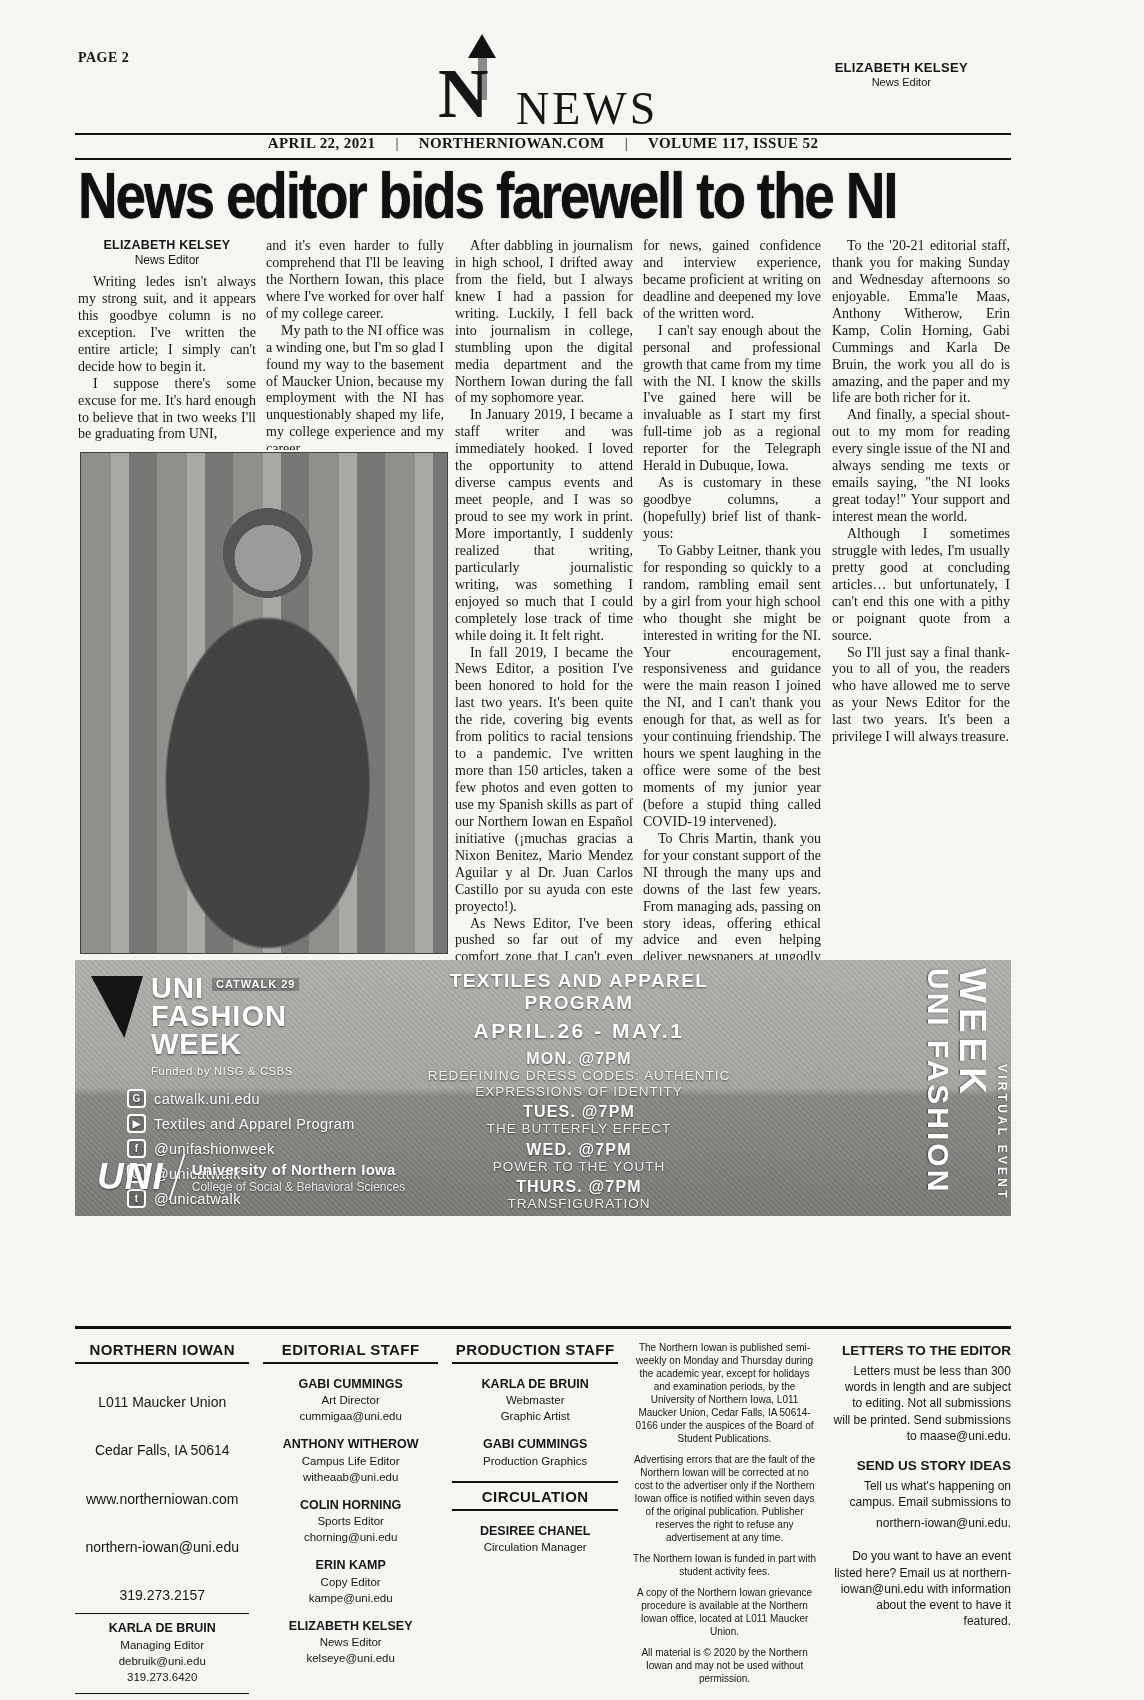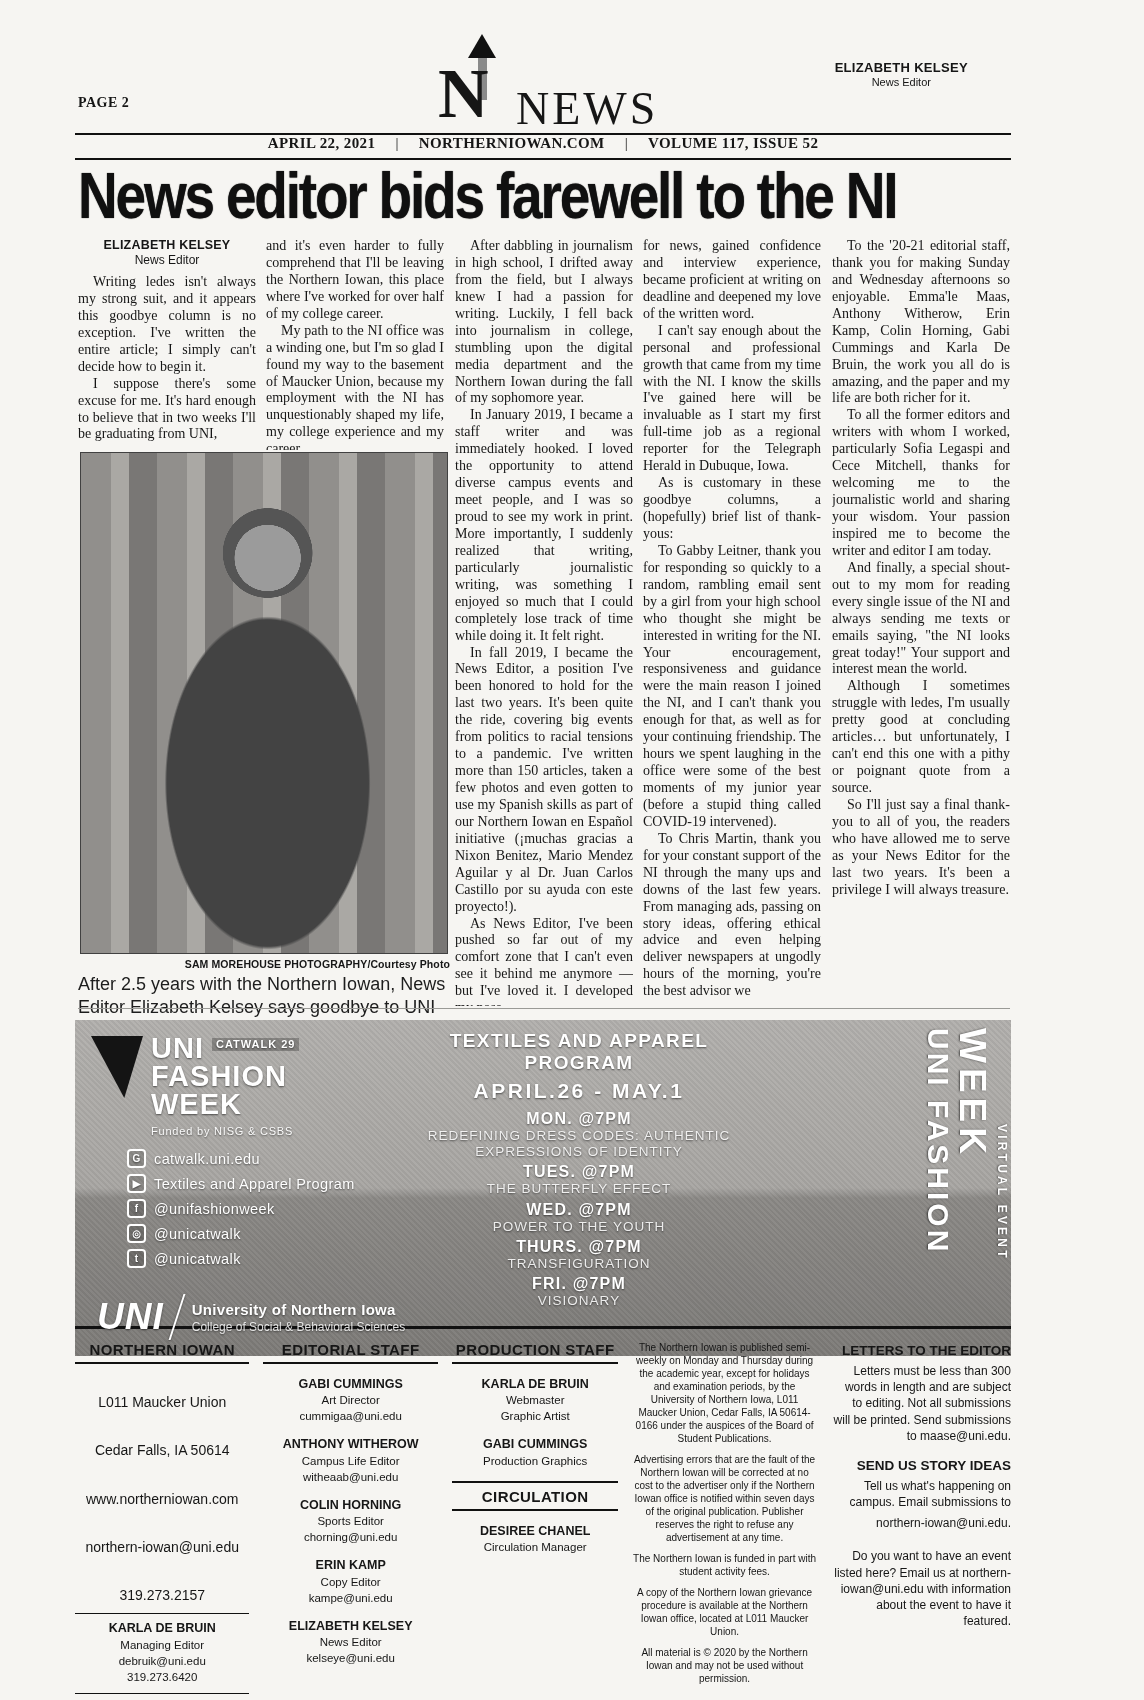--- a/index.html
+++ b/index.html
@@ -2,21 +2,21 @@
 <html><head>
 <meta charset="utf-8">
 <style>
   html,body{margin:0;padding:0;}
   body{
     width:1144px;height:1700px;position:relative;overflow:hidden;
     background:#f6f5f2;color:#161616;
     font-family:"Liberation Sans",sans-serif;
   }
   
-  .page-num{position:absolute;left:78px;top:50px;font-family:"Liberation Serif",serif;font-weight:bold;font-size:14px;letter-spacing:.5px;margin-top:45px;}
+  .page-num{position:absolute;left:78px;top:50px;font-family:"Liberation Serif",serif;font-weight:bold;font-size:14px;letter-spacing:.5px;}
   .editor-box{position:absolute;right:176px;top:60px;text-align:center;}
   .editor-box .nm{font-weight:bold;font-size:13px;letter-spacing:.3px;}
   .editor-box .rl{font-size:11px;margin-top:1px;}
   .logo{position:absolute;left:438px;top:48px;display:flex;align-items:flex-end;}
   .ni-n{position:relative;width:72px;height:80px;}
   .n-char{font-family:"Liberation Serif",serif;font-weight:bold;font-size:70px;line-height:80px;position:absolute;left:0;bottom:-6px;}
   .arrow-shaft{position:absolute;left:40px;top:6px;width:9px;height:46px;background:#8a8a8a;}
   .arrow-head{position:absolute;left:30px;top:-14px;width:28px;height:24px;background:#111;clip-path:polygon(50% 0,100% 100%,0 100%);}
   .news-word{font-family:"Liberation Serif",serif;font-size:46px;letter-spacing:3px;line-height:1;margin-left:6px;margin-bottom:-4px;}
   .rule{position:absolute;left:75px;width:936px;height:2px;background:#111;}
@@ -45,21 +45,21 @@
       radial-gradient(circle 46px at 51% 20%, #4f4f4f 97%, rgba(0,0,0,0) 98%),
       radial-gradient(ellipse 105px 170px at 51% 66%, #3c3c3c 96%, rgba(0,0,0,0) 98%),
       repeating-linear-gradient(90deg,#8f8d8a 0 30px,#aaa8a4 30px 48px,#767472 48px 76px);
     filter:contrast(.92) brightness(1.02);
   }
   .capwrap{position:absolute;left:0px;top:720px;width:372px;}
   .credit{font-weight:bold;font-size:10.5px;text-align:right;letter-spacing:.1px;}
   .caption{font-size:18px;line-height:1.3;margin-top:3px;color:#1d1d1d;}
   .cap-rule{position:absolute;left:0;top:770px;width:932px;height:1px;background:#9a9a96;}
   
-  .ad{position:absolute;left:75px;top:1020px;width:936px;height:336px;overflow:hidden;color:#fff;
+  .ad{position:absolute;left:75px;top:960px;width:936px;height:256px;overflow:hidden;color:#fff;
       background:linear-gradient(180deg,#b2b0ad 0%,#a8a6a3 50%,#8b8986 53%,#7d7b78 100%);}
   .ad::after{content:"";position:absolute;inset:0;background:repeating-linear-gradient(45deg,rgba(255,255,255,.035) 0 2px,rgba(0,0,0,.045) 2px 4px);pointer-events:none;}
   .ad *{text-shadow:0 1px 2px rgba(0,0,0,.55);}
   .ad-left{position:absolute;left:16px;top:14px;width:300px;z-index:2;}
   .fw-flag{position:absolute;left:0;top:2px;width:52px;height:62px;background:#141414;clip-path:polygon(0 0,100% 0,64% 100%);}
   .fw-title{margin-left:60px;font-weight:bold;font-size:29px;line-height:.97;letter-spacing:1px;}
   .fw-line1{display:flex;align-items:flex-start;}
   .fw-cat{font-size:11px;font-weight:bold;letter-spacing:1px;margin-left:8px;margin-top:4px;background:rgba(0,0,0,.25);padding:1px 4px;}
   .fw-funded{margin:7px 0 12px 60px;font-size:11px;letter-spacing:.8px;opacity:.95;}
   .socials{margin-left:36px;}
@@ -149,21 +149,20 @@
   </div>
   <div class="col c4">
     <p>for news, gained confidence and interview experience, became proficient at writing on deadline and deepened my love of the written word.</p>
     <p class="ind">I can't say enough about the personal and professional growth that came from my time with the NI. I know the skills I've gained here will be invaluable as I start my first full-time job as a regional reporter for the Telegraph Herald in Dubuque, Iowa.</p>
     <p class="ind">As is customary in these goodbye columns, a (hopefully) brief list of thank-yous:</p>
     <p class="ind">To Gabby Leitner, thank you for responding so quickly to a random, rambling email sent by a girl from your high school who thought she might be interested in writing for the NI. Your encouragement, responsiveness and guidance were the main reason I joined the NI, and I can't thank you enough for that, as well as for your continuing friendship. The hours we spent laughing in the office were some of the best moments of my junior year (before a stupid thing called COVID-19 intervened).</p>
     <p class="ind">To Chris Martin, thank you for your constant support of the NI through the many ups and downs of the last few years. From managing ads, passing on story ideas, offering ethical advice and even helping deliver newspapers at ungodly hours of the morning, you're the best advisor we</p>
   </div>
   <div class="col c5">
     <p class="ind">To the '20-21 editorial staff, thank you for making Sunday and Wednesday afternoons so enjoyable. Emma'le Maas, Anthony Witherow, Erin Kamp, Colin Horning, Gabi Cummings and Karla De Bruin, the work you all do is amazing, and the paper and my life are both richer for it.</p>
-    <p class="ind">To all the former editors and writers with whom I worked, particularly Sofia Legaspi and Cece Mitchell, thanks for welcoming me to the journalistic world and sharing your wisdom. Your passion inspired me to become the writer and editor I am today.</p>
     <p class="ind">And finally, a special shout-out to my mom for reading every single issue of the NI and always sending me texts or emails saying, "the NI looks great today!" Your support and interest mean the world.</p>
     <p class="ind">Although I sometimes struggle with ledes, I'm usually pretty good at concluding articles… but unfortunately, I can't end this one with a pithy or poignant quote from a source.</p>
     <p class="ind">So I'll just say a final thank-you to all of you, the readers who have allowed me to serve as your News Editor for the last two years. It's been a privilege I will always treasure.</p>
   </div>
 
   <div class="photo"></div>
   <div class="capwrap">
     <div class="credit">SAM MOREHOUSE PHOTOGRAPHY/Courtesy Photo</div>
     <div class="caption">After 2.5 years with the Northern Iowan, News Editor Elizabeth Kelsey says goodbye to UNI and the NI.</div>
   </div>

